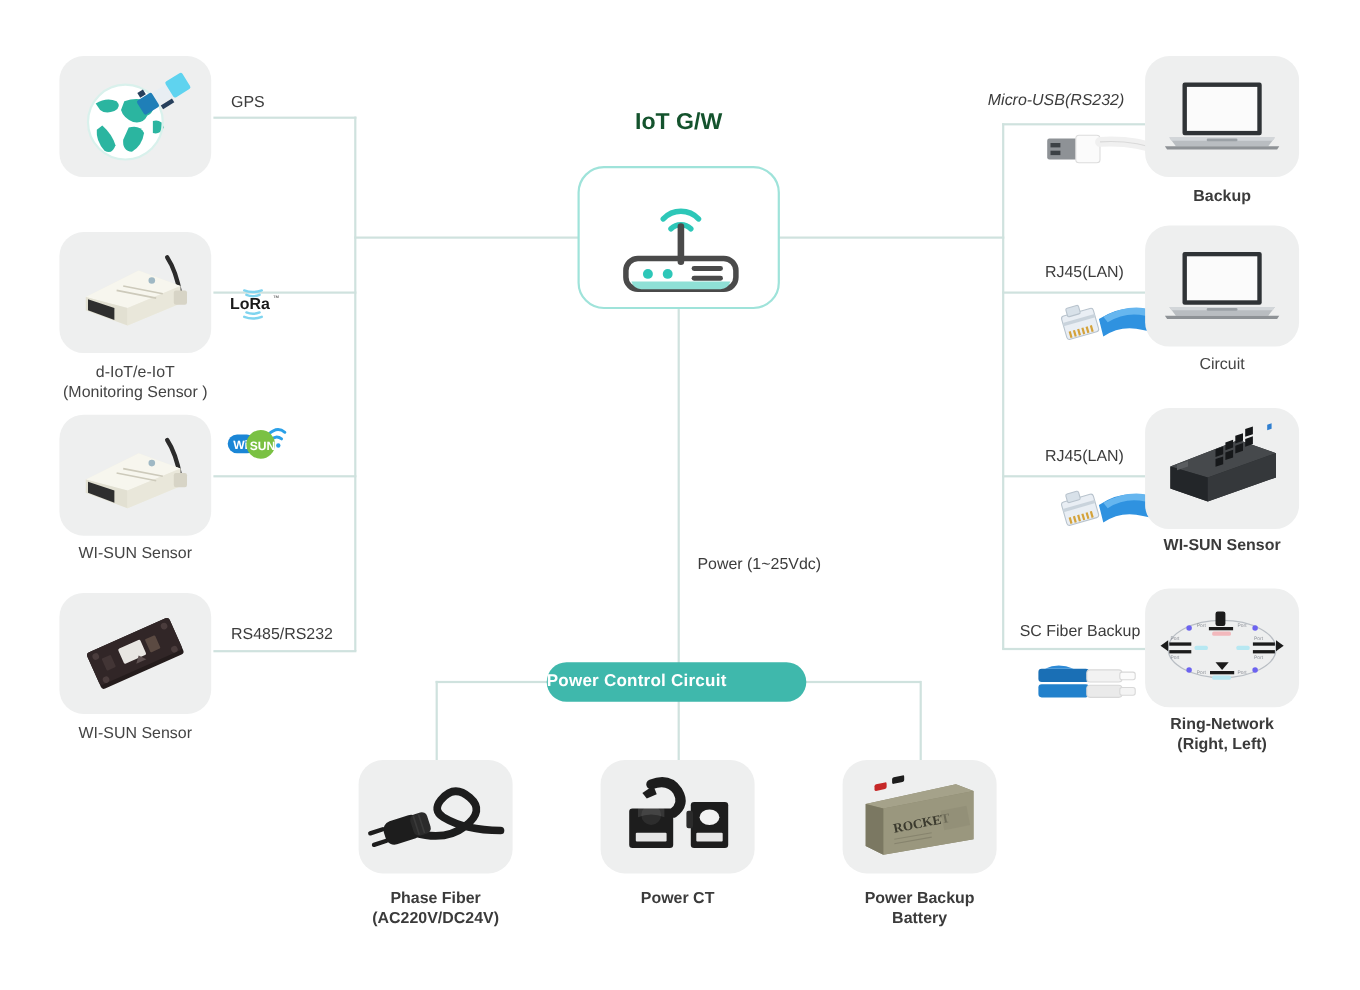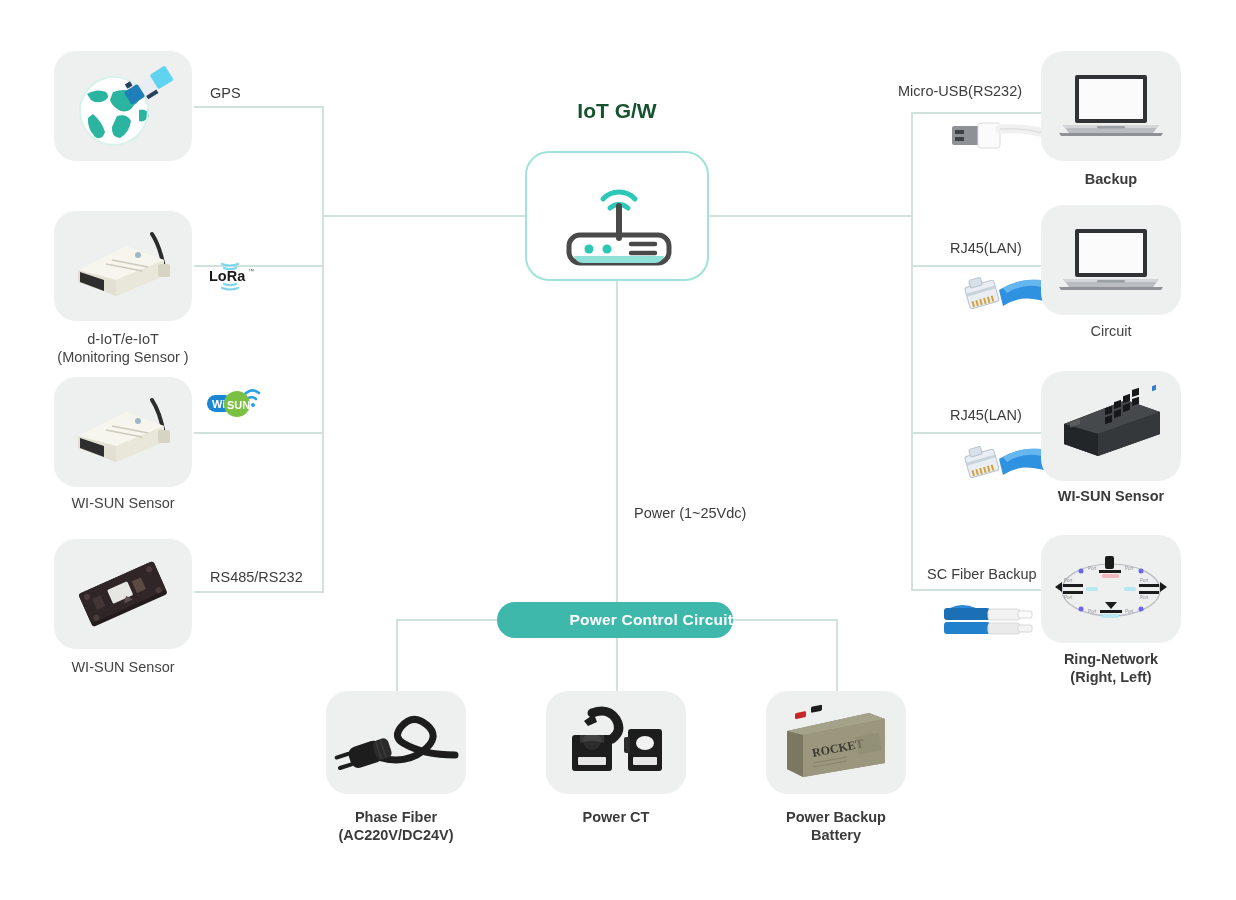--- a/index.html
+++ b/index.html
@@ -56,21 +56,21 @@
     border: 2.5px solid #9fe3da;
     border-radius: 24px;
   }
 
   
   #pcc {
     position: absolute;
     left: 497px; top: 602px; width: 236px; height: 36px;
     background: #3fb8ac;
     border-radius: 18px;
-    display: flex; align-items: center; justify-content: flex-end;
+    display: flex; align-items: center; justify-content: flex-start;
     color: #ffffff; font-size: 15.5px; font-weight: bold;
     letter-spacing: .2px;
   }
 
   
   .conn { position: absolute; }
 
   svg { display: block; overflow: visible; }
 </style>
 </head>
@@ -227,21 +227,21 @@
         </g>
         <rect x="76" y="40" width="10" height="13" rx="1" fill="#5b4a42"></rect>
         <rect x="33" y="40" width="9" height="12" rx="1" fill="#423535"></rect>
         <path d="M60 57 l5 -6 l5 6 z" fill="#5d5050"></path>
       </g>
     </svg>
   </div>
   <div class="iflabel" style="left:210px; top:569px;">RS485/RS232</div>
   <div class="caption light" style="left:23px; top:658px; width:200px;">WI-SUN Sensor</div>
 
-  <div class="iflabel" style="left:898px; top:83px;">Micro-USB(RS232)</div>
+  <div class="iflabel" style="left:898px; top:83px;font-style:italic;">Micro-USB(RS232)</div>
   <div class="conn" style="left:950px; top:118px;">
     <svg width="110" height="36" viewBox="0 0 110 36">
       <rect x="2" y="8" width="28" height="19" rx="2" fill="#8e9296"></rect>
       <rect x="5" y="12" width="9" height="4" fill="#3c4145"></rect>
       <rect x="5" y="19" width="9" height="4" fill="#3c4145"></rect>
       <rect x="28" y="5" width="22" height="25" rx="3" fill="#fbfbfb" stroke="#dcdcdc" stroke-width="1"></rect>
       <path d="M50 11 q30 -2 56 8" stroke="#f0f0f0" stroke-width="9" fill="none" stroke-linecap="round"></path>
       <path d="M50 11 q30 -2 56 8" stroke="#d9d9d9" stroke-width="1" fill="none"></path>
     </svg>
   </div>

